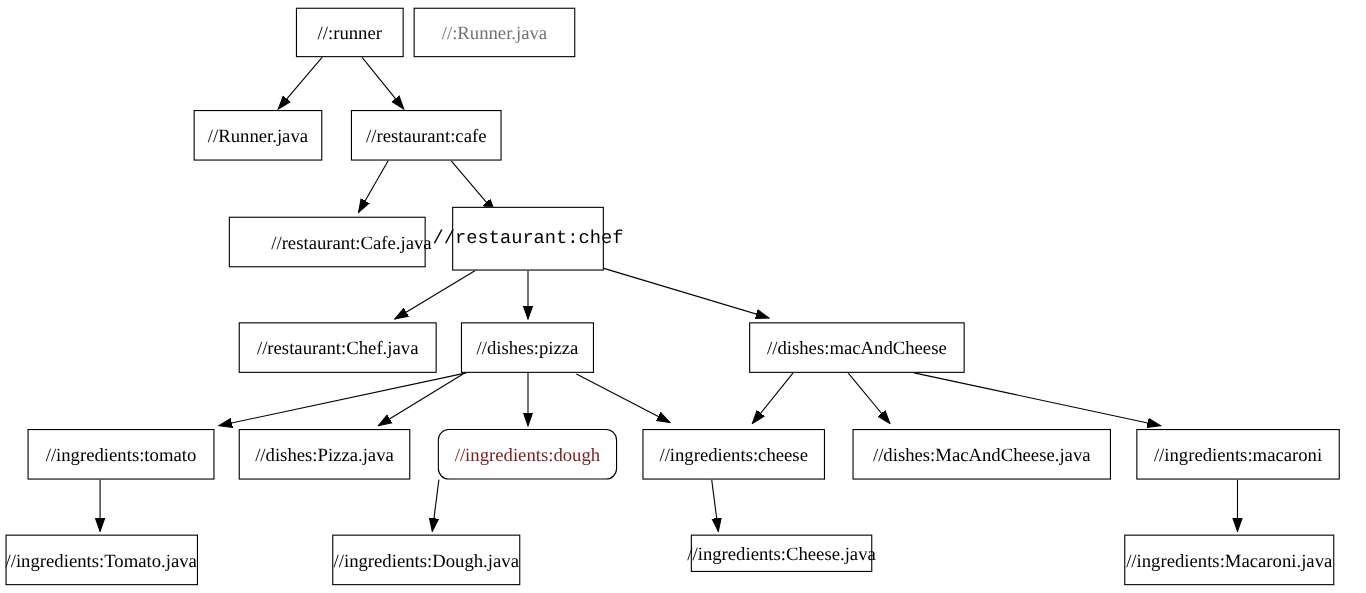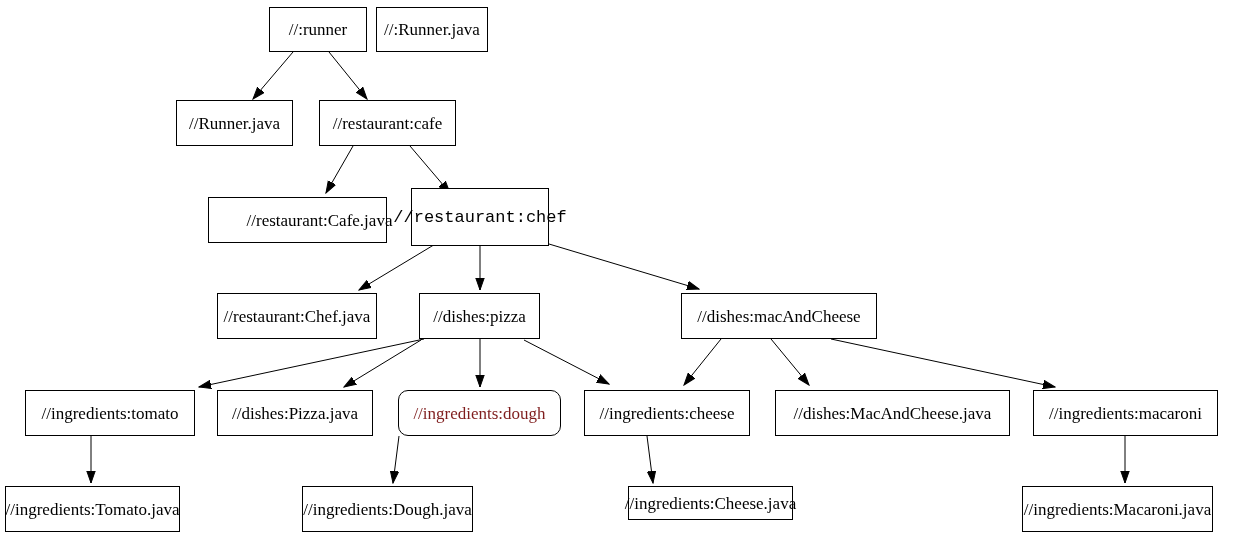--- a/index.html
+++ b/index.html
@@ -73,36 +73,36 @@
         <line class="edge-line" x1="91" y1="436" x2="91" y2="483" marker-end="url(#arrow)" style="stroke: rgb(0, 0, 0);"></line>
         <line class="edge-line" x1="399" y1="436" x2="393" y2="483" marker-end="url(#arrow)" style="stroke: rgb(0, 0, 0);"></line>
         <line class="edge-line" x1="647" y1="436" x2="653" y2="483" marker-end="url(#arrow)" style="stroke: rgb(0, 0, 0);"></line>
         <line class="edge-line" x1="1125" y1="436" x2="1125" y2="483" marker-end="url(#arrow)" style="stroke: rgb(0, 0, 0);"></line>
       </g>
   </svg>
   <div id="node-group">
       <div class="graph-node" style="left: 269px; top: 7px; width: 98px; height: 45px; background: rgb(255, 255, 255); border-color: rgb(0, 0, 0); color: rgb(0, 0, 0);">
         <span>//:runner</span>
       </div>
-      <div class="graph-node" style="left: 376px; top: 7px; width: 112px; height: 45px; background: rgb(255, 255, 255); border-color: rgb(0, 0, 0); color: #000000;">
+      <div class="graph-node" style="left: 376px; top: 7px; width: 147px; height: 45px; background: rgb(255, 255, 255); border-color: rgb(0, 0, 0); color: #737373;">
         <span>//:Runner.java</span>
       </div>
       <div class="graph-node" style="left: 176px; top: 100px; width: 117px; height: 46px; background: rgb(255, 255, 255); border-color: rgb(0, 0, 0); color: rgb(0, 0, 0);">
         <span>//Runner.java</span>
       </div>
       <div class="graph-node" style="left: 319px; top: 100px; width: 137px; height: 46px; background: rgb(255, 255, 255); border-color: rgb(0, 0, 0); color: rgb(0, 0, 0);">
         <span>//restaurant:cafe</span>
       </div>
       <div class="graph-node" style="left: 208px; top: 197px; width: 179px; height: 46px; background: rgb(255, 255, 255); border-color: rgb(0, 0, 0); color: rgb(0, 0, 0); padding-left: 44px;">
         <span>//restaurant:Cafe.java</span>
       </div>
       <div class="graph-node" style="left: 411px; top: 188px; width: 138px; height: 58px; background: rgb(255, 255, 255); border-color: rgb(0, 0, 0); color: rgb(0, 0, 0); font-family: Liberation Mono, monospace;">
         <span>//restaurant:chef</span>
       </div>
-      <div class="graph-node" style="left: 217px; top: 293px; width: 160px; height: 46px; background: rgb(255, 255, 255); border-color: rgb(0, 0, 0); color: rgb(0, 0, 0); font-family: Liberation Serif, serif;">
+      <div class="graph-node" style="left: 217px; top: 293px; width: 180px; height: 46px; background: rgb(255, 255, 255); border-color: rgb(0, 0, 0); color: rgb(0, 0, 0); font-family: Liberation Serif, serif;">
         <span>//restaurant:Chef.java</span>
       </div>
       <div class="graph-node" style="left: 419px; top: 293px; width: 121px; height: 46px; background: rgb(255, 255, 255); border-color: rgb(0, 0, 0); color: rgb(0, 0, 0);">
         <span>//dishes:pizza</span>
       </div>
       <div class="graph-node" style="left: 681px; top: 293px; width: 196px; height: 46px; background: rgb(255, 255, 255); border-color: rgb(0, 0, 0); color: rgb(0, 0, 0);">
         <span>//dishes:macAndCheese</span>
       </div>
       <div class="graph-node" style="left: 25px; top: 390px; width: 170px; height: 46px; background: rgb(255, 255, 255); border-color: rgb(0, 0, 0); color: rgb(0, 0, 0);">
         <span>//ingredients:tomato</span>
@@ -115,21 +115,21 @@
       </div>
       <div class="graph-node" style="left: 584px; top: 390px; width: 166px; height: 46px; background: rgb(255, 255, 255); border-color: rgb(0, 0, 0); color: rgb(0, 0, 0);">
         <span>//ingredients:cheese</span>
       </div>
       <div class="graph-node" style="left: 775px; top: 390px; width: 235px; height: 46px; background: rgb(255, 255, 255); border-color: rgb(0, 0, 0); color: rgb(0, 0, 0); align-items: center;">
         <span>//dishes:MacAndCheese.java</span>
       </div>
       <div class="graph-node" style="left: 1033px; top: 390px; width: 185px; height: 46px; background: rgb(255, 255, 255); border-color: rgb(0, 0, 0); color: rgb(0, 0, 0);">
         <span>//ingredients:macaroni</span>
       </div>
-      <div class="graph-node" style="left: 5px; top: 486px; width: 175px; height: 46px; background: rgb(255, 255, 255); border-color: rgb(0, 0, 0); color: rgb(0, 0, 0);">
+      <div class="graph-node" style="left: 5px; top: 486px; width: 175px; height: 46px; background: rgb(255, 255, 255); border-color: rgb(0, 0, 0); color: rgb(0, 0, 0); justify-content: flex-end;">
         <span>//ingredients:Tomato.java</span>
       </div>
       <div class="graph-node" style="left: 302px; top: 486px; width: 171px; height: 46px; background: rgb(255, 255, 255); border-color: rgb(0, 0, 0); color: #000000;">
         <span>//ingredients:Dough.java</span>
       </div>
       <div class="graph-node" style="left: 580px; top: 486px; width: 165px; height: 34px; background: rgb(255, 255, 255); border-color: rgb(0, 0, 0); color: rgb(0, 0, 0); margin-left: 48px;">
         <span>//ingredients:Cheese.java</span>
       </div>
       <div class="graph-node" style="left: 1022px; top: 486px; width: 191px; height: 46px; background: rgb(255, 255, 255); border-color: rgb(0, 0, 0); color: rgb(0, 0, 0);">
         <span>//ingredients:Macaroni.java</span>

